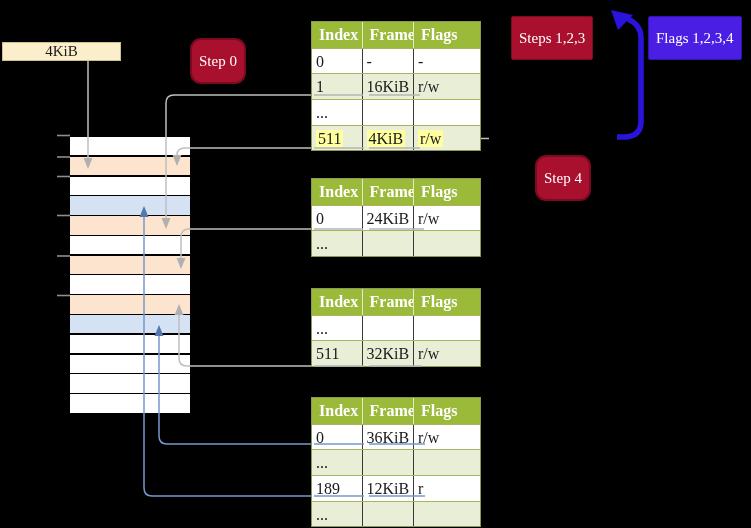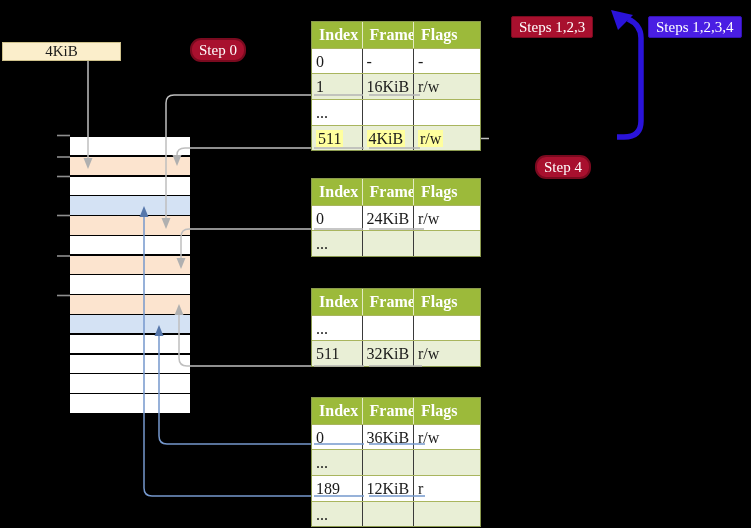--- a/index.html
+++ b/index.html
@@ -2,21 +2,21 @@
 <html><head>
 <meta charset="utf-8">
 <style>
   html,body{margin:0;padding:0;background:#000;}
   .canvas{position:relative;width:751px;height:528px;background:#000;overflow:hidden;
           font-family:"Liberation Serif","DejaVu Serif",serif;}
   
   .sizelabel{position:absolute;left:2px;top:42px;width:117px;height:17px;line-height:17px;
     background:#fbeecb;border:1px solid #cfc18b;color:#1a1a1a;font-size:15px;text-align:center;}
   
-  .badge{position:absolute;font-size:15px;line-height:16px;color:#fff;padding:2px 7px;white-space:nowrap;}
+  .badge{position:absolute;font-size:15px;line-height:16px;color:#fff;padding:13px 7px;white-space:nowrap;}
   .badge.red{background:#a8102e;border:2px solid #7a0a1f;border-radius:11px;}
   .badge.redflat{background:#a8102e;border:1px solid #7a0a1f;border-radius:2px;}
   .badge.blue{background:#4a1ee3;border:1px solid #3312b5;border-radius:2px;}
   #badge-step0{left:190px;top:38px;}
   #badge-steps123{left:511px;top:16px;}
   #badge-steps1234{left:648px;top:16px;}
   #badge-step4{left:535px;top:155px;}
   
   .memstrip{position:absolute;left:70px;top:137px;width:120px;}
   .mrow{height:18.4px;margin-bottom:1.4px;}
@@ -45,21 +45,21 @@
 </style>
 </head>
 <body>
 
 <div class="canvas">
 
   <div class="sizelabel">4KiB</div>
 
   <span class="badge red" id="badge-step0">Step 0</span>
   <span class="badge redflat" id="badge-steps123">Steps 1,2,3</span>
-  <span class="badge blue" id="badge-steps1234">Steps 1,2,3,4</span>
+  <span class="badge blue" id="badge-steps1234">Flags 1,2,3,4</span>
   <span class="badge red" id="badge-step4">Step 4</span>
 
   <div class="memstrip">
       <div class="mrow white"></div>
       <div class="mrow peach"></div>
       <div class="mrow white"></div>
       <div class="mrow blue"></div>
       <div class="mrow peach"></div>
       <div class="mrow white"></div>
       <div class="mrow peach"></div>

